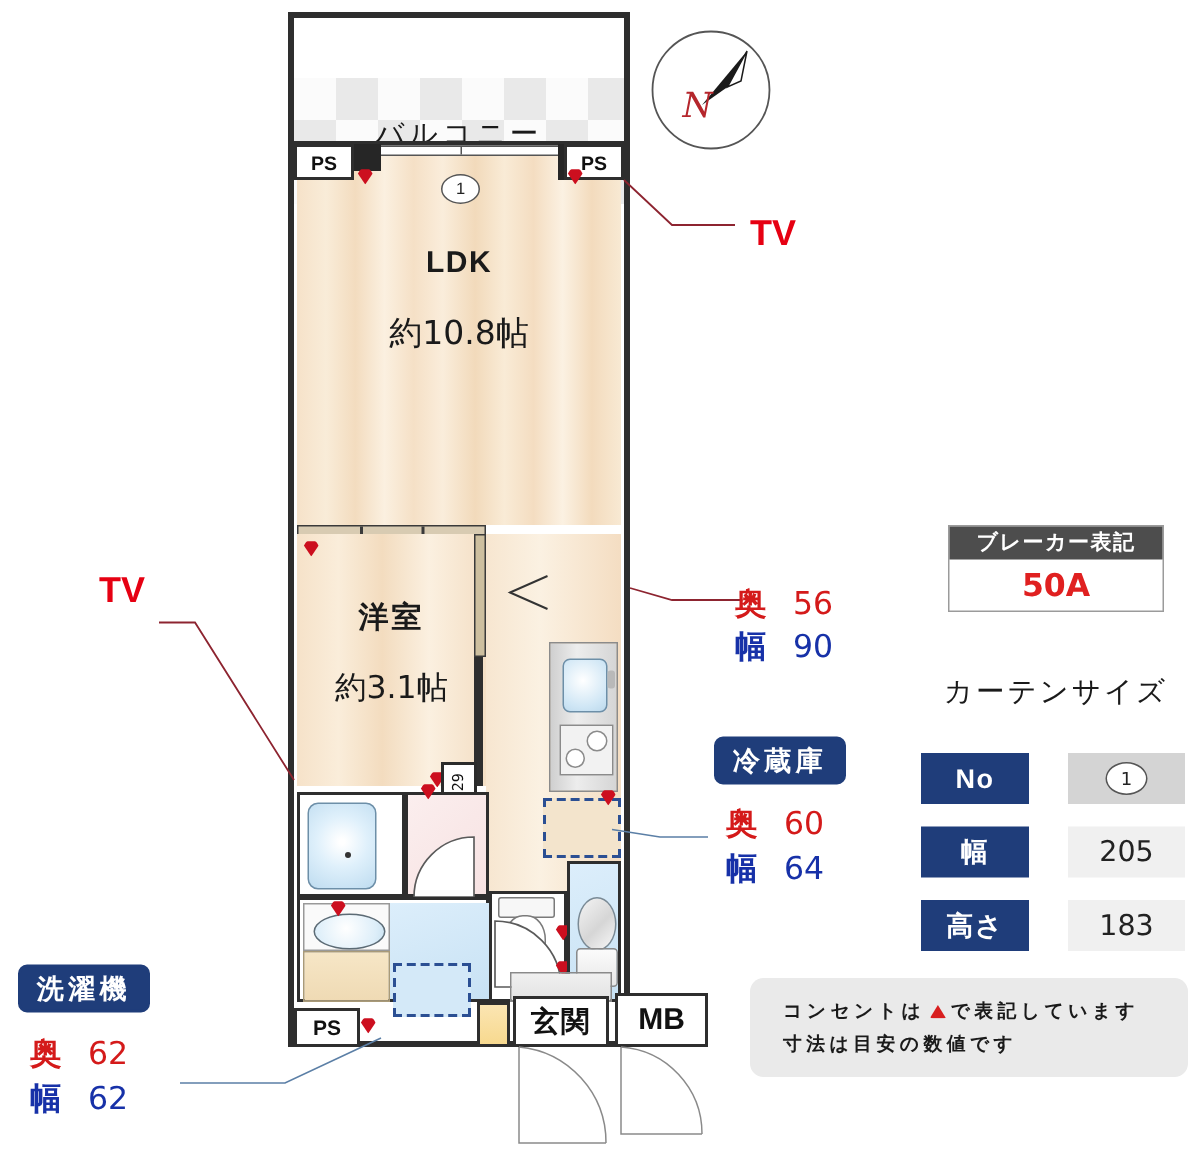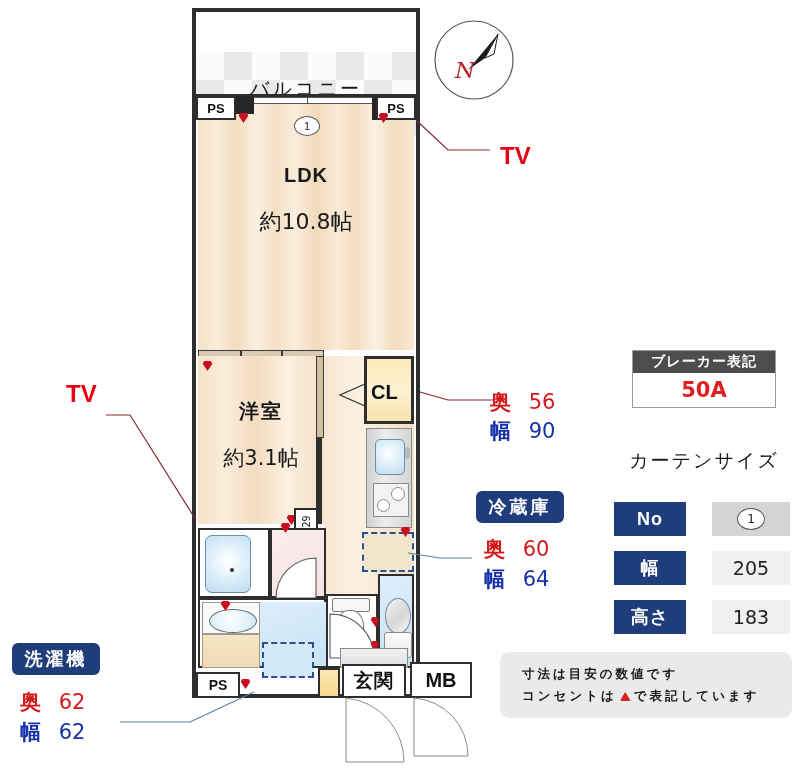--- a/index.html
+++ b/index.html
@@ -255,23 +255,20 @@
   <div class="vwall"></div>
   <div class="outlet" style="left:10px;top:352px;"></div>
   <div class="outlet" style="left:94px;top:506px;"></div>
 
   <div class="sw29">
     <span>29</span>
   </div>
 
   <div class="hall"></div>
 
-  <div class="cl">
-    <span>CL</span>
-  </div>
   <svg class="cl-door" style="left:146px;top:374px;width:28px;height:26px;" viewBox="0 0 28 26">
     <path d="M27 2 L2 13 L27 24" fill="none" stroke="#333" stroke-width="1.3"></path>
   </svg>
 
   <div class="kitchen">
     <div class="sink"></div>
     <div class="sink-tap"></div>
     <div class="stove">
       <div class="burner" style="left:17px;top:3px;width:12px;height:12px;"></div>
       <div class="burner" style="left:3px;top:15px;width:11px;height:11px;"></div>
@@ -393,17 +390,17 @@
   <span class="ct-circ">1</span>
 </div>
 
 <div class="ct-h" style="left:614px;top:551px;">幅</div>
 <div class="ct-c" style="left:712px;top:551px;">205</div>
 
 <div class="ct-h" style="left:614px;top:600px;">高さ</div>
 <div class="ct-c" style="left:712px;top:600px;">183</div>
 
 <div class="note">
-  <div>寸法は目安の数値です</div>
   <div>
     <span>コンセントは</span><span class="tri"></span><span>で表記しています</span>
   </div>
+  <div>寸法は目安の数値です</div>
 </div>
 
 </body></html>

